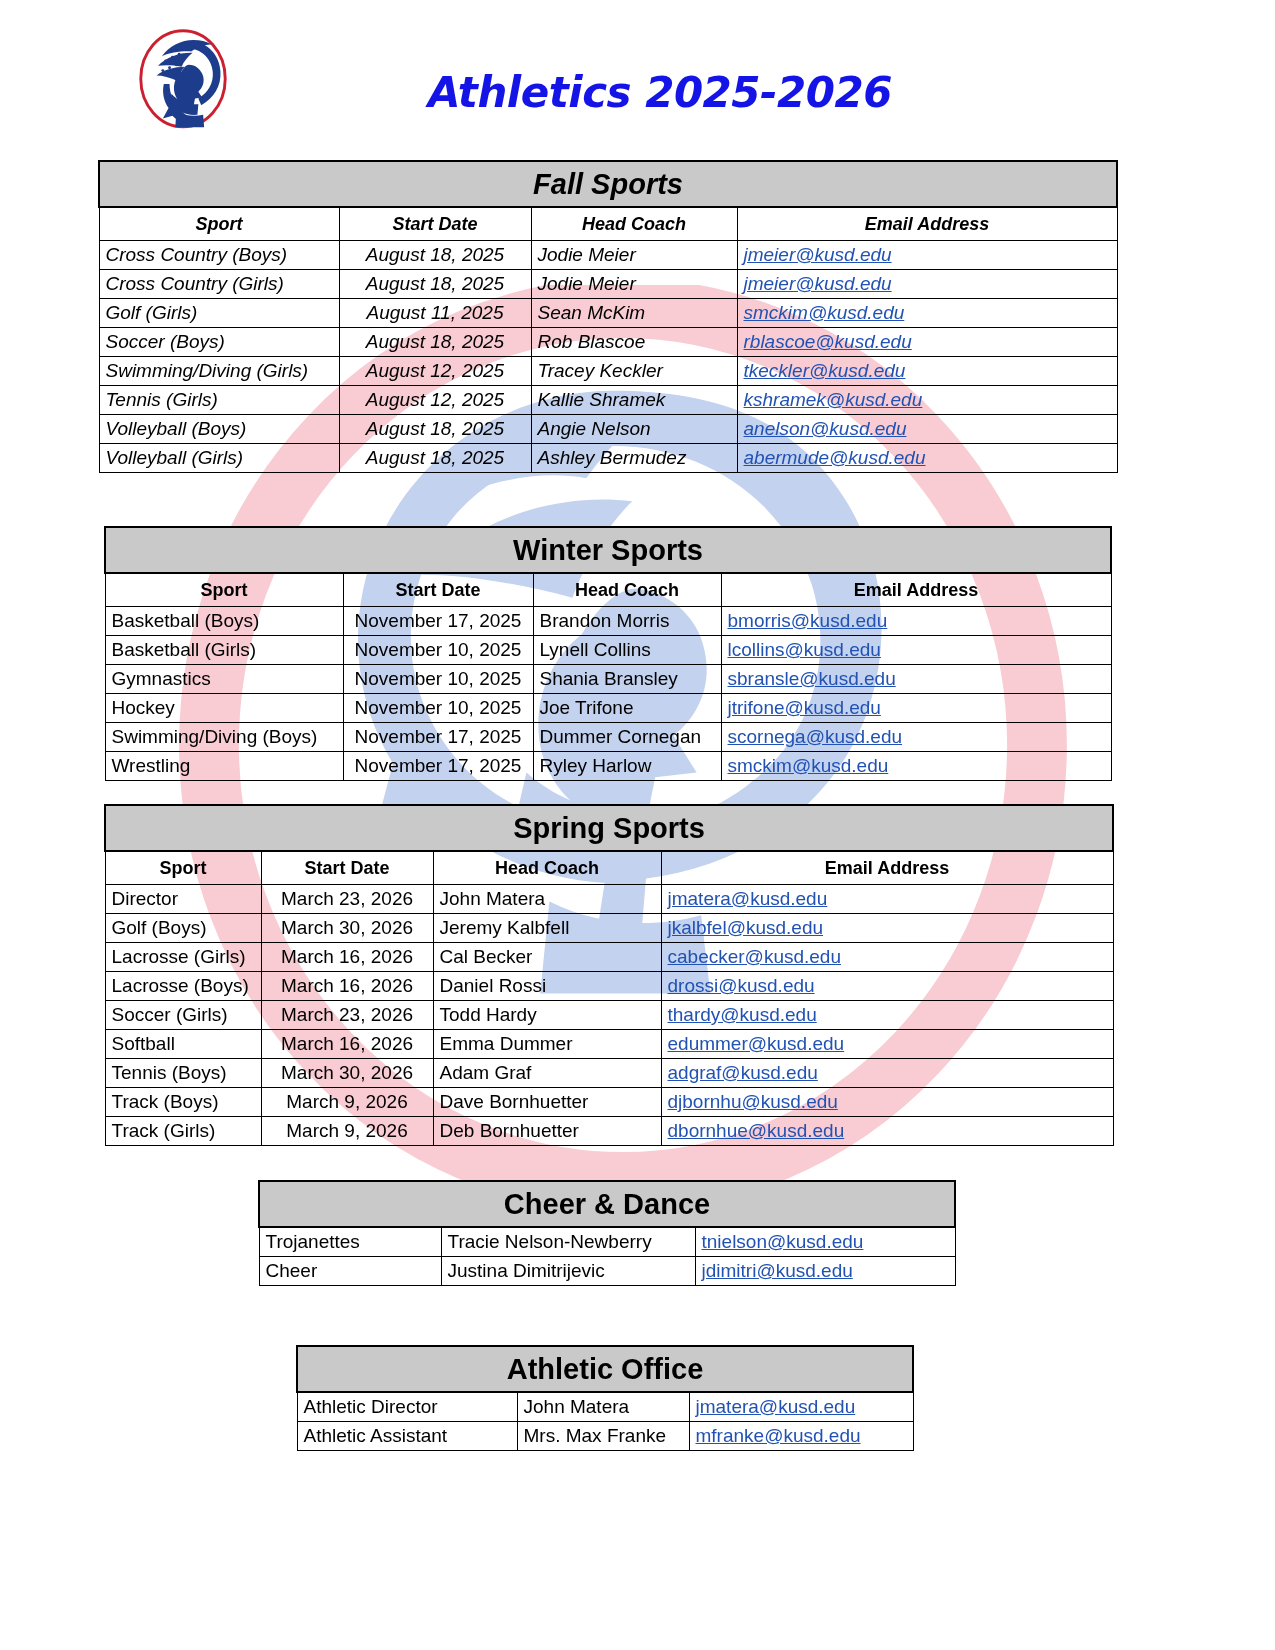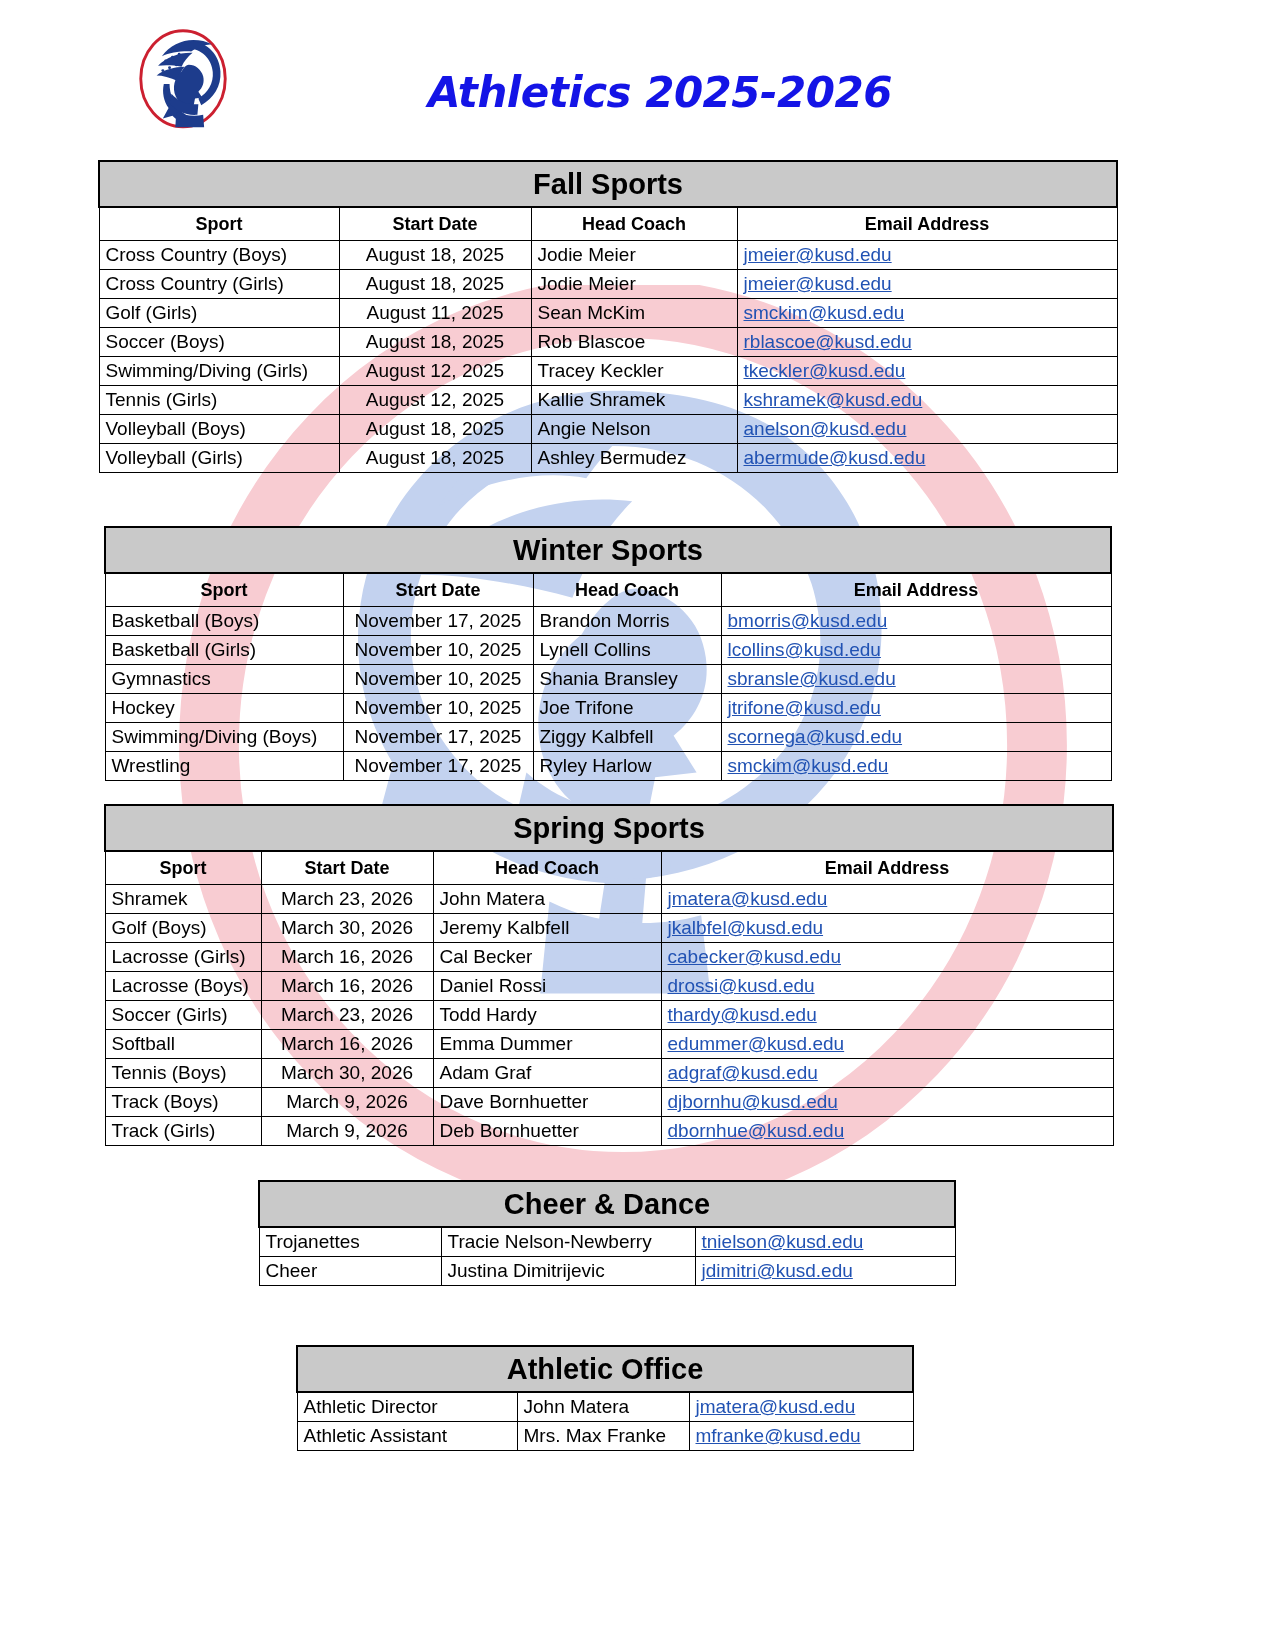--- a/index.html
+++ b/index.html
@@ -103,21 +103,21 @@
   .c-coach   { text-align: left; }
   .c-email   { text-align: left; margin-top: 6px; }
   .mail {
     color: #2152b3;
     text-decoration: underline;
     font-size: 19px;
     cursor: pointer;
   }
 
   
-  #tbl-fall   { left: 98px;  top: 160px; width: 1018px; }
+  #tbl-fall   { left: 98px;  top: 160px; width: 1018px; font-style: italic; }
   #tbl-winter { left: 104px; top: 526px; width: 1006px; }
   #tbl-spring { left: 104px; top: 804px; width: 1008px; }
   #tbl-cheer  { left: 258px; top: 1180px; width: 696px; }
   #tbl-office { left: 296px; top: 1345px; width: 616px; }
 </style>
 </head>
 <body>
 
 <div id="watermark">
   <svg viewBox="0 0 400 400" xmlns="http://www.w3.org/2000/svg">
@@ -293,21 +293,21 @@
         </tr>
         <tr class="data-row">
           <td class="c-sport">Hockey</td>
           <td class="c-date">November 10, 2025</td>
           <td class="c-coach">Joe Trifone</td>
           <td class="c-email"><span class="mail">jtrifone@kusd.edu</span></td>
         </tr>
         <tr class="data-row">
           <td class="c-sport">Swimming/Diving (Boys)</td>
           <td class="c-date">November 17, 2025</td>
-          <td class="c-coach">Ziggy Kalbfell</td>
+          <td class="c-coach">Dummer Cornegan</td>
           <td class="c-email"><span class="mail">scornega@kusd.edu</span></td>
         </tr>
         <tr class="data-row">
           <td class="c-sport">Wrestling</td>
           <td class="c-date">November 17, 2025</td>
           <td class="c-coach">Ryley Harlow</td>
           <td class="c-email"><span class="mail">smckim@kusd.edu</span></td>
         </tr>
       </tbody>
   </table>
@@ -323,21 +323,21 @@
         <tr>
           <td class="title-cell" colspan="4">Spring Sports</td>
         </tr>
         <tr>
           <td class="col-head">Sport</td>
           <td class="col-head">Start Date</td>
           <td class="col-head">Head Coach</td>
           <td class="col-head">Email Address</td>
         </tr>
         <tr class="data-row">
-          <td class="c-sport">Shramek</td>
+          <td class="c-sport">Director</td>
           <td class="c-date">March 23, 2026</td>
           <td class="c-coach">John Matera</td>
           <td class="c-email"><span class="mail">jmatera@kusd.edu</span></td>
         </tr>
         <tr class="data-row">
           <td class="c-sport">Golf (Boys)</td>
           <td class="c-date">March 30, 2026</td>
           <td class="c-coach">Jeremy Kalbfell</td>
           <td class="c-email"><span class="mail">jkalbfel@kusd.edu</span></td>
         </tr>

